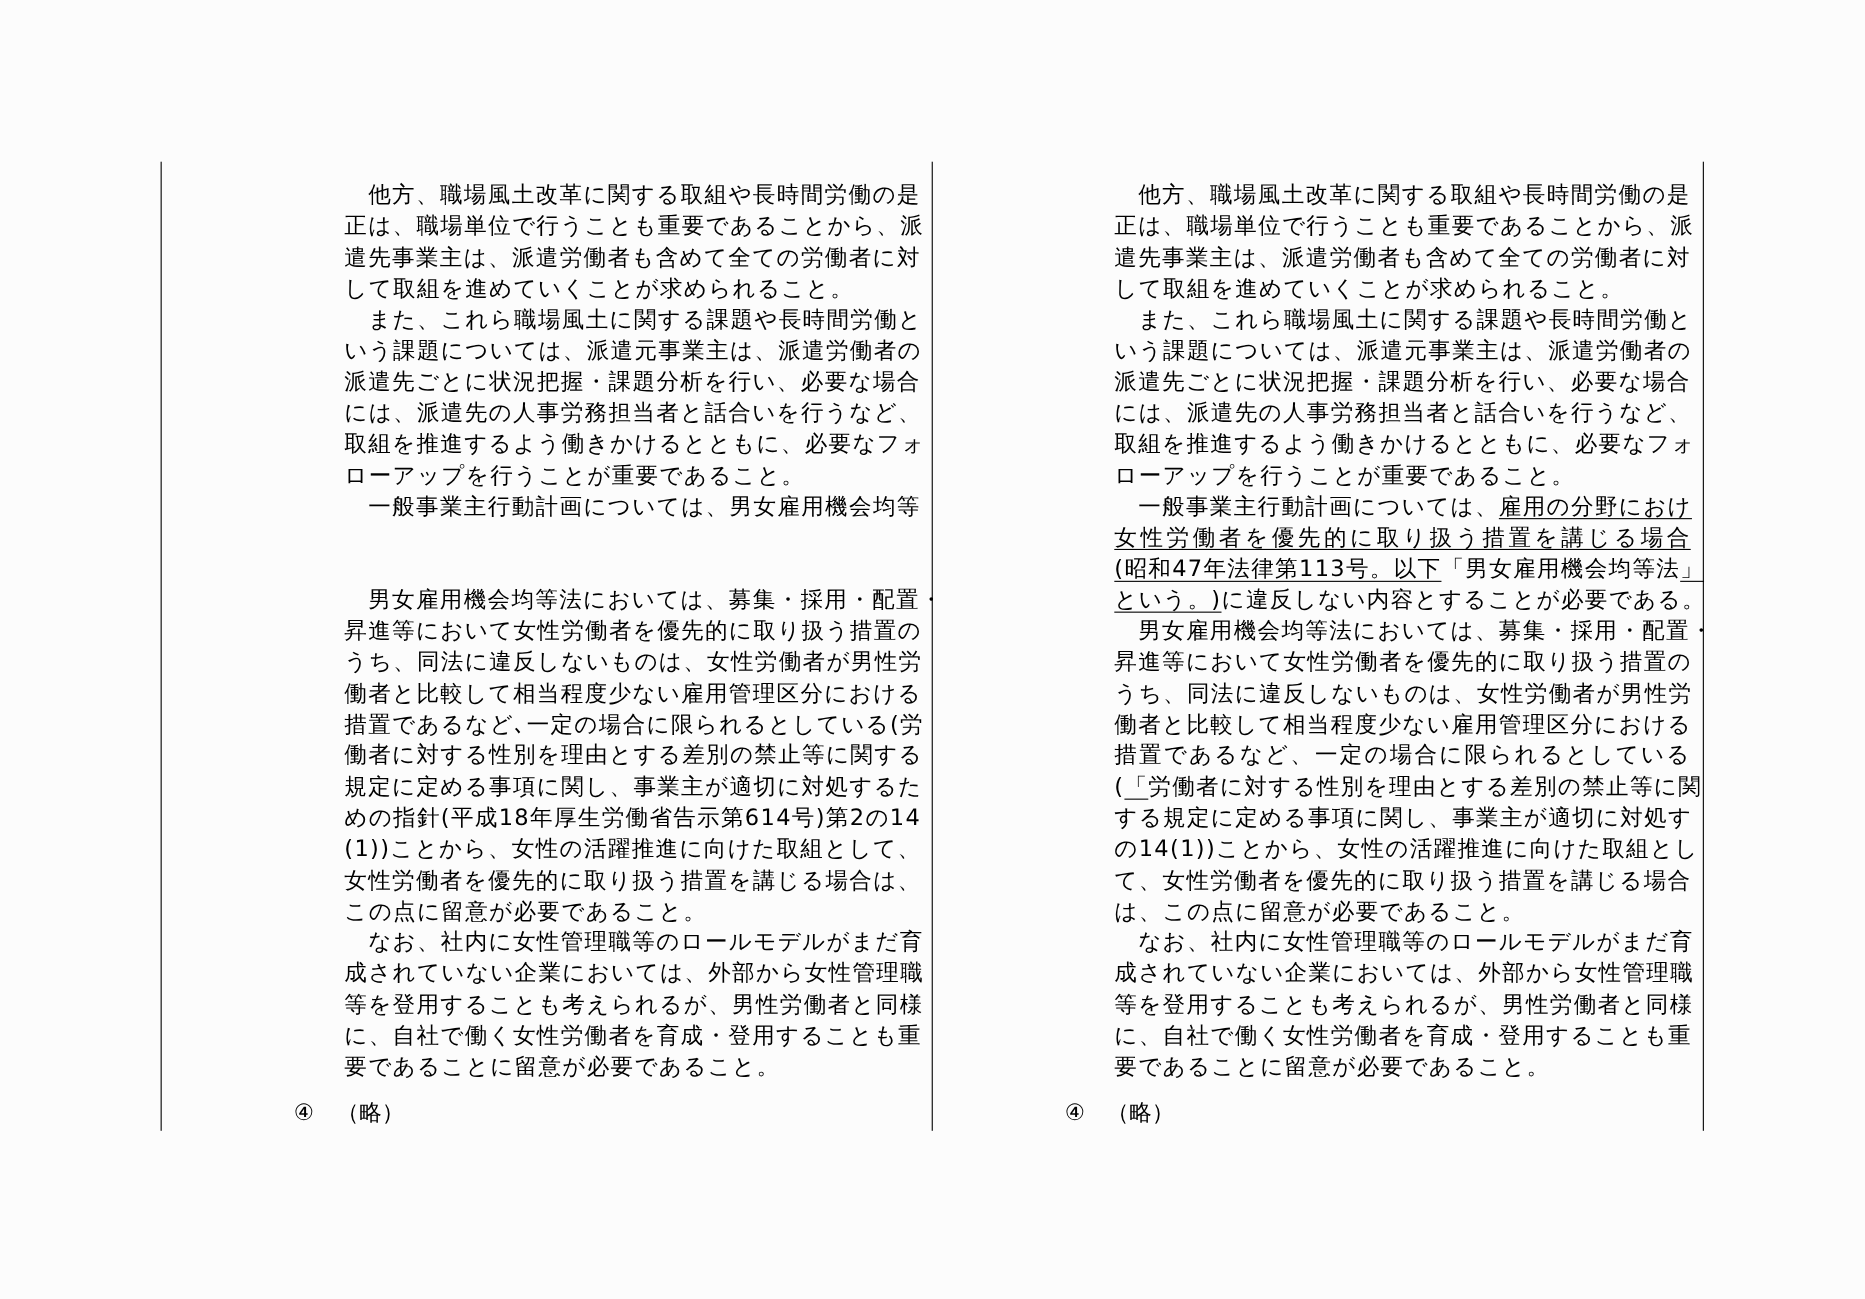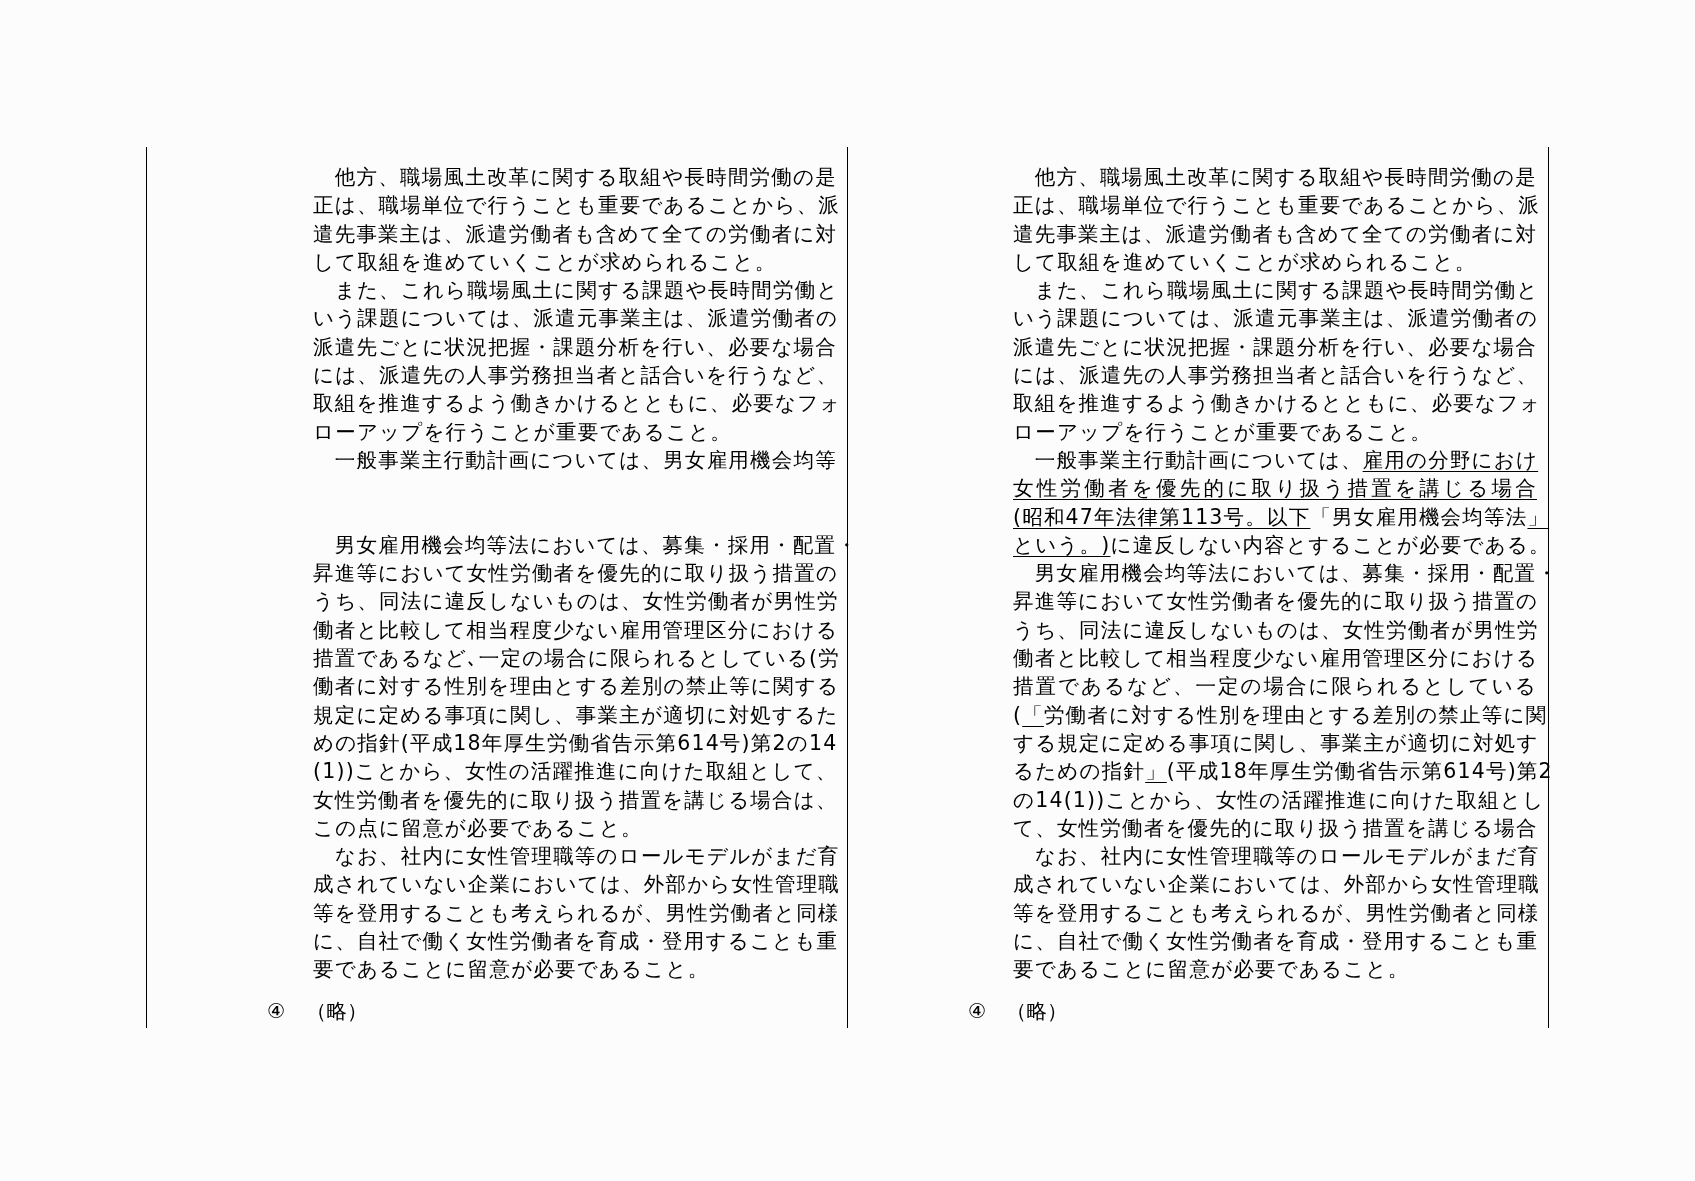--- a/index.html
+++ b/index.html
@@ -216,27 +216,27 @@
     <div class="line">
       <span class="txt"><span>措置であるなど、一定の場合に限られるとしている</span></span>
     </div>
     <div class="line">
       <span class="txt"><span>(</span><span class="u">「</span><span>労働者に対する性別を理由とする差別の禁止等に関</span></span>
     </div>
     <div class="line">
       <span class="txt"><span>する規定に定める事項に関し、事業主が適切に対処す</span></span>
     </div>
     <div class="line">
-      <span class="txt"><span>るための指針</span><span class="u">」</span><span>(平成18年厚生労働省告示第614号)第2</span></span>
-    </div>
-    <div class="line">
       <span class="txt"><span>の14(1))ことから、女性の活躍推進に向けた取組とし</span></span>
     </div>
     <div class="line">
       <span class="txt"><span>て、女性労働者を優先的に取り扱う措置を講じる場合</span></span>
+    </div>
+    <div class="line last">
+      <span class="txt"><span>は、この点に留意が必要であること。</span></span>
     </div>
     <div class="line">
       <span class="txt"><span>　なお、社内に女性管理職等のロールモデルがまだ育</span></span>
     </div>
     <div class="line">
       <span class="txt"><span>成されていない企業においては、外部から女性管理職</span></span>
     </div>
     <div class="line">
       <span class="txt"><span>等を登用することも考えられるが、男性労働者と同様</span></span>
     </div>

